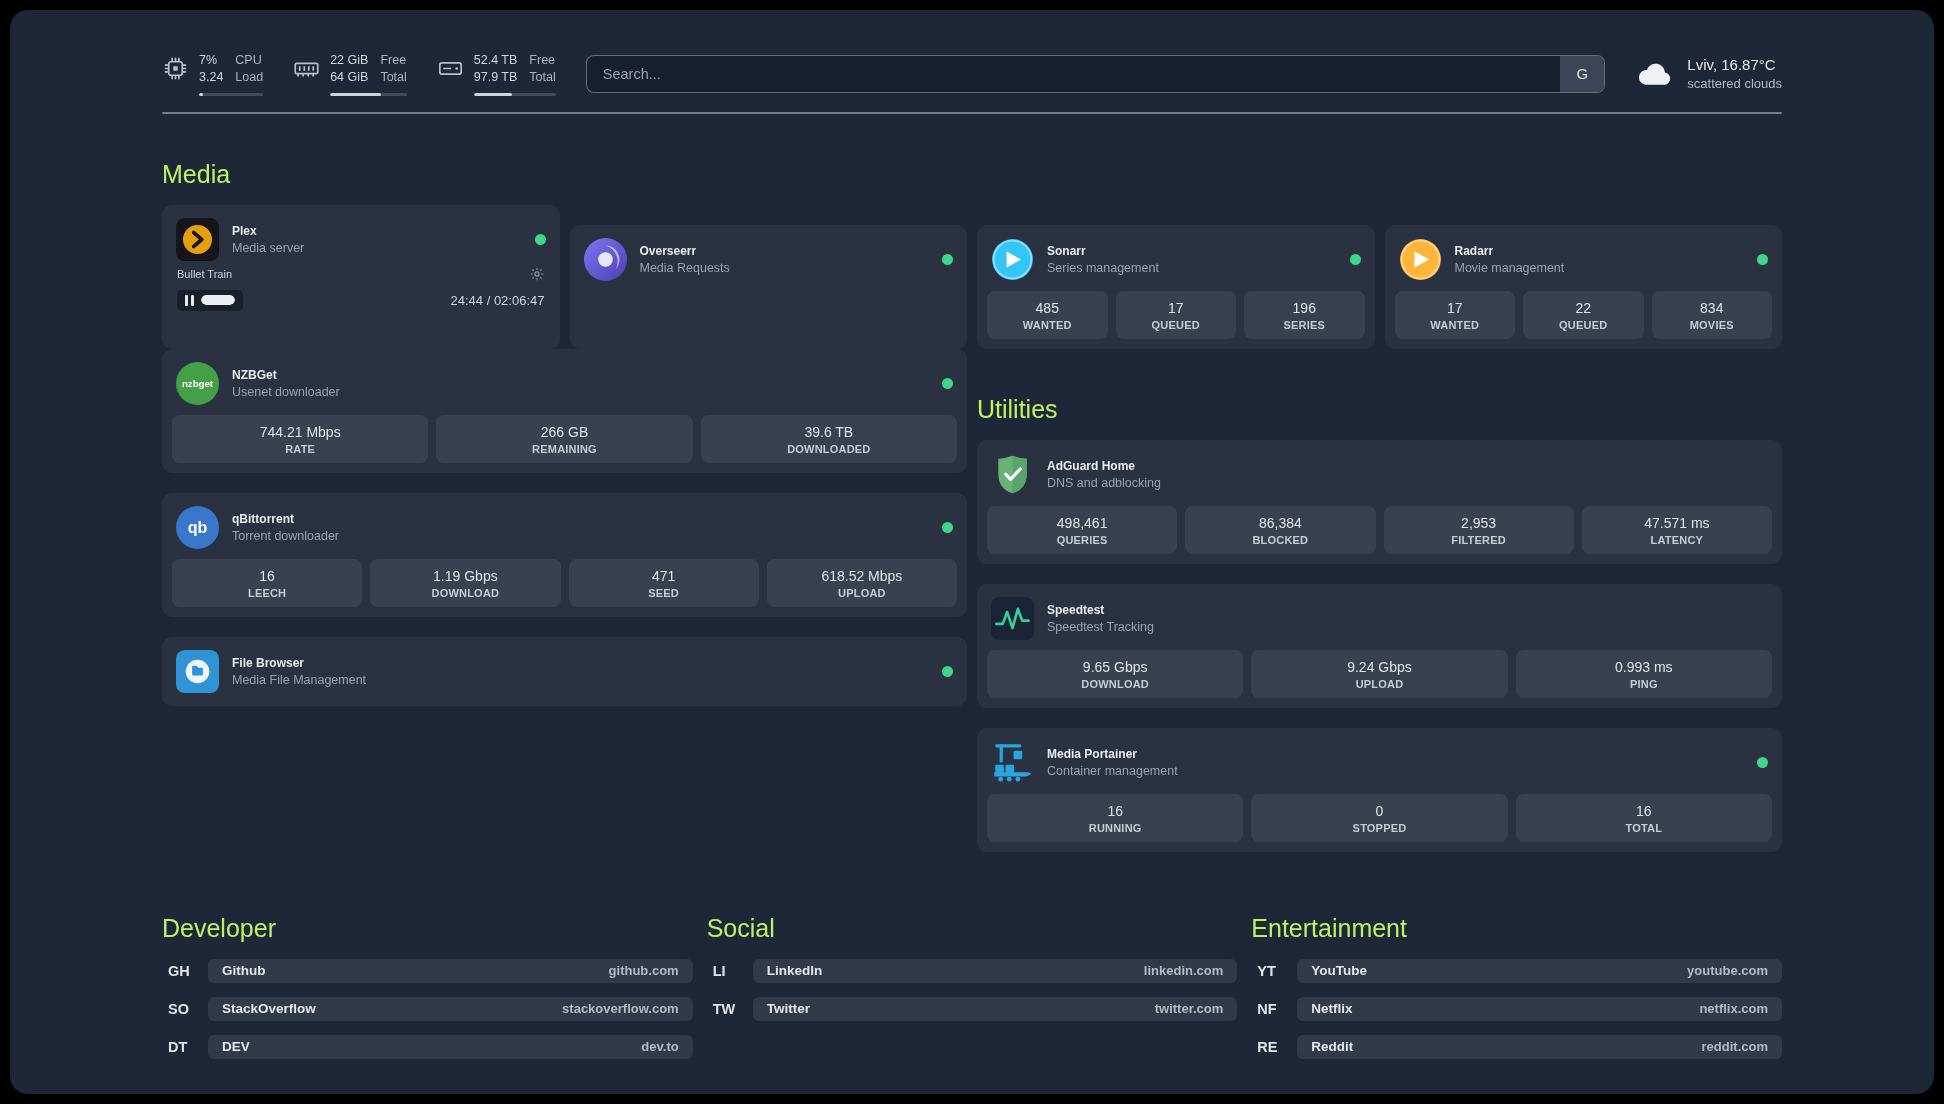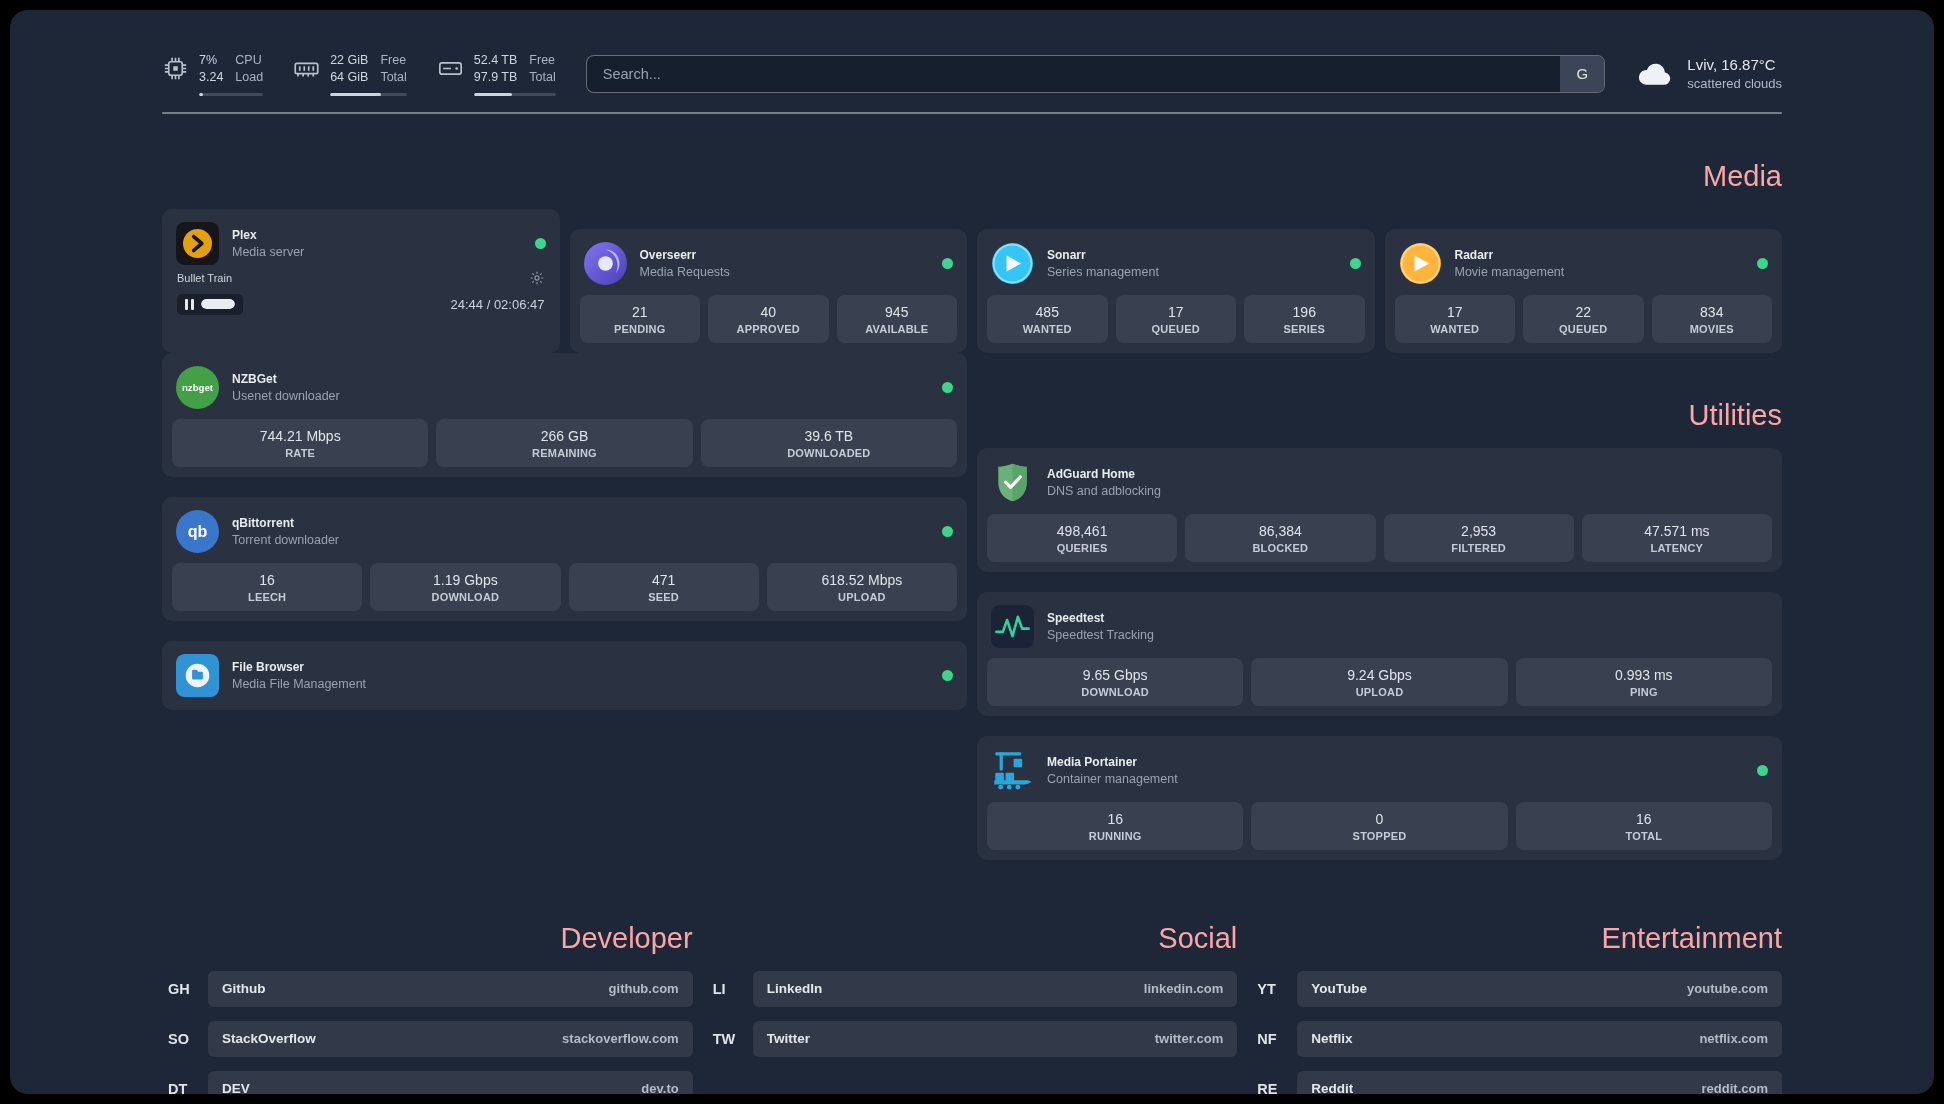--- a/index.html
+++ b/index.html
@@ -50,21 +50,21 @@
     color: #e0e4ea; font-size: 15px; cursor: pointer;
   }
   .weather { display: flex; align-items: center; gap: 12px; }
   .weather-icon { width: 40px; height: 40px; display: inline-flex; }
   .weather-loc { font-size: 15px; color: #e3e7ed; line-height: 1.35; }
   .weather-cond { font-size: 13px; color: #b2bac7; line-height: 1.35; }
 
   .divider { margin-top: 16px; height: 2px; background: rgba(228,233,240,0.45); border-radius: 1px; }
 
   
-  .section-heading { font-size: 29px; font-weight: 500; color: #fca5a5; margin: 46px 0 16px; text-align: right; }
+  .section-heading { font-size: 25px; font-weight: 500; color: #bef264; margin: 46px 0 16px; }
   .cards-4 { display: grid; grid-template-columns: repeat(4, 1fr); gap: 10px; align-items: stretch; }
   .two-col { display: grid; grid-template-columns: 1fr 1fr; gap: 10px; align-items: start; }
 
   .card {
     background: rgba(255,255,255,0.055);
     border-radius: 10px;
     padding: 10px;
     display: flex; flex-direction: column;
   }
   .card + .card { margin-top: 20px; }
@@ -95,21 +95,21 @@
   .pause-bars { display: inline-flex; gap: 3px; }
   .pause-bars i { display: block; width: 3px; height: 11px; background: #e6e9ee; border-radius: 1px; }
   .progress-pill-track { width: 34px; height: 10px; border-radius: 5px; overflow: hidden; display: inline-block; }
   .progress-pill { display: block; height: 100%; background: #e9ecf1; border-radius: 5px; }
   .player-time { margin-left: auto; font-size: 13px; color: #cdd3dc; }
 
   
   .bookmarks { display: grid; grid-template-columns: repeat(3, 1fr); gap: 14px; margin-top: 62px; padding-bottom: 40px; }
   .bm-row { display: flex; align-items: center; margin-bottom: 14px; cursor: pointer; font-weight: bold; }
   .bm-abbr { width: 46px; flex: none; color: #dfe3ea; font-size: 14.5px; padding-left: 6px; }
-  .bm-pill { flex: 1; background: rgba(255,255,255,0.09); border-radius: 6px; height: 36px;
+  .bm-pill { flex: 1; background: rgba(255,255,255,0.09); border-radius: 6px; height: 24px;
              display: flex; align-items: center; justify-content: space-between; padding: 0 14px; }
   .bm-name { font-size: 13.5px; color: #e3e7ed; }
   .bm-domain { font-size: 13px; color: #b4bbc7; }
 </style>
 </head>
 <body>
 
 <div class="screen">
 <div class="content">
 
@@ -262,34 +262,20 @@
             <circle cx="20" cy="20" r="20" fill="url(#ovg)"></circle>
             <path d="M20 7a13 13 0 0 1 13 13 13 13 0 0 1-3.4 8.8A15.5 15.5 0 0 0 20 7z" fill="#c7c0f6" opacity="0.9"></path>
             <circle cx="20" cy="20" r="6.8" fill="#e9e7fb"></circle>
           </svg>
         </span>
         <div>
           <div class="svc-name">Overseerr</div>
           <div class="svc-sub">Media Requests</div>
         </div>
         <span class="status-dot"></span>
-      </div>
-      <div class="stats cols-3">
-        <div class="tile">
-          <div class="tile-value">21</div>
-          <div class="tile-label">PENDING</div>
-        </div>
-        <div class="tile">
-          <div class="tile-value">40</div>
-          <div class="tile-label">APPROVED</div>
-        </div>
-        <div class="tile">
-          <div class="tile-value">945</div>
-          <div class="tile-label">AVAILABLE</div>
-        </div>
       </div>
     </div>
 
     <div class="card">
       <div class="card-header">
         <span class="svc-icon">
           <svg viewBox="0 0 40 40">
             <circle cx="20" cy="20" r="19" fill="#35c5f4"></circle>
             <circle cx="20" cy="20" r="17.5" fill="none" stroke="#8fdffb" stroke-width="1.6"></circle>
             <path d="M14.5 12.5L28 20l-13.5 7.5z" fill="#fff"></path>

